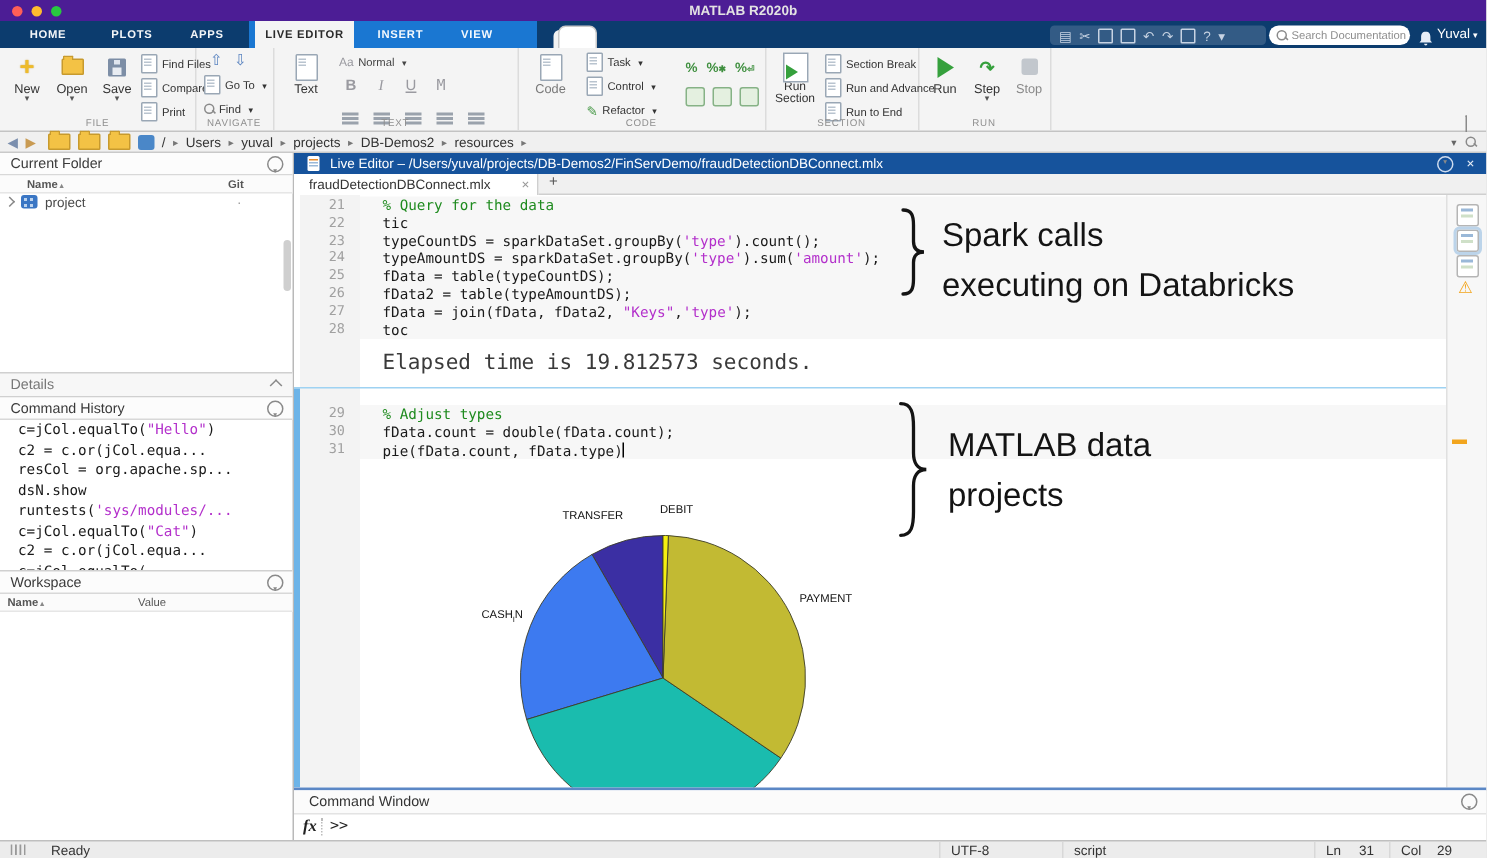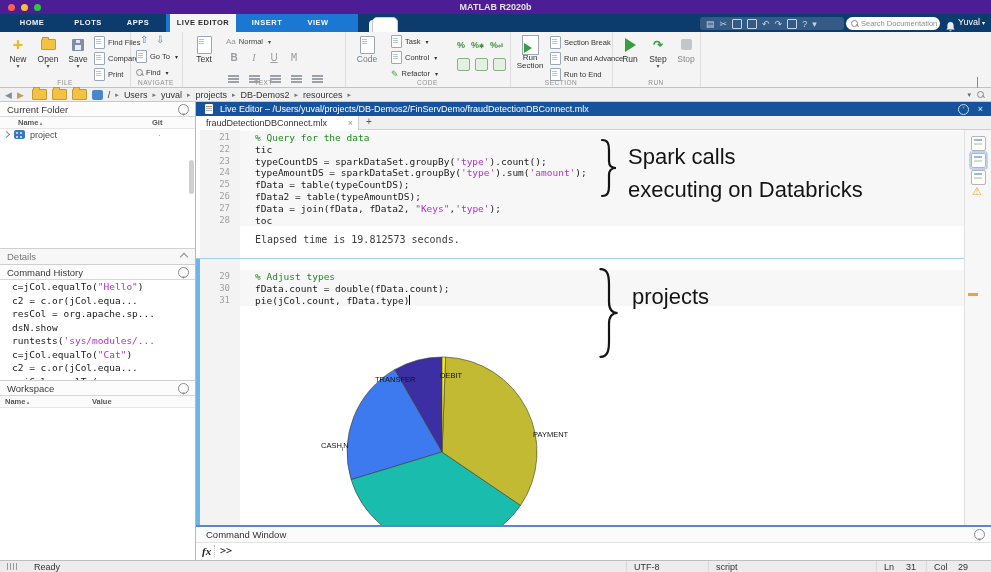--- a/index.html
+++ b/index.html
@@ -96,31 +96,31 @@
   #newtab{position:absolute;left:166px;top:0px;width:14px;height:14px;color:#555;font-size:10px;text-align:center;}
   #newtab::after{content:"+";}
   #content{position:absolute;left:0;top:28px;width:795px;height:395px;background:#fff;overflow:hidden;}
   #gutterstrip{position:absolute;left:4px;top:0;width:40px;height:395px;background:#f3f3f3;}
   .codeblock{position:absolute;left:44px;width:724px;background:#f7f7f7;}
   .gutcol{position:absolute;left:4px;width:36px;}
   .gln{font-family:"DejaVu Sans Mono",monospace;font-size:9px;line-height:11.8px;color:#a0a0a0;text-align:right;padding-right:6px;}
   .codecol{position:absolute;left:59px;}
   .cln{font-family:"DejaVu Sans Mono",monospace;font-size:9.5px;line-height:11.8px;white-space:pre;}
   .caret{display:inline-block;width:1px;height:10px;background:#000;vertical-align:-1px;}
-  #output1{position:absolute;left:59px;top:104px;font-family:"DejaVu Sans Mono",monospace;font-size:10px;color:#3a3a3a;}
+  #output1{position:absolute;left:59px;top:104px;font-family:"DejaVu Sans Mono",monospace;font-size:14px;color:#3a3a3a;}
   #secdivider{position:absolute;left:0;top:128px;width:768px;height:1px;background:#9ed2f2;}
   #secbar{position:absolute;left:0;top:129px;width:4px;height:266px;background:#6db4e8;}
   #railbg{position:absolute;left:768px;top:0;width:27px;height:395px;background:#f7f7f7;border-left:1px solid #e0e0e0;box-sizing:border-box;}
   .railic{position:absolute;left:775px;width:13px;height:13px;background:#fff;border:1px solid #b5b5b5;border-radius:2px;}
   .railic::after{content:"";position:absolute;left:2px;top:2px;width:8px;height:2px;background:#9ab8d8;box-shadow:0 4px 0 #cfe0c8;}
   .railic.sel{outline:2px solid #bcd4ea;}
   #warnic{position:absolute;left:776px;top:55px;color:#f2a51e;font-size:11px;}
   #scrollmark{position:absolute;left:772px;top:163px;width:10px;height:3px;background:#f2a51e;}
   .annttext{position:absolute;font-size:22px;color:#141414;line-height:33px;white-space:nowrap;}
-  .pielabel{position:absolute;font-size:7.5px;color:#111;white-space:nowrap;margin-top:36px;}
+  .pielabel{position:absolute;font-size:7.5px;color:#111;white-space:nowrap;}
   .pielabel sub{font-size:5px;}
   #bluebar{position:absolute;left:0;top:423px;width:795px;height:2px;background:#5b87c5;}
   #cmdwin{position:absolute;left:0;top:425px;width:795px;height:33px;background:#fff;}
   #cmdhead{position:relative;height:15px;background:#fbfbfb;border-bottom:1px solid #e3e3e3;}
   #cmdhead .pt{position:absolute;left:10px;top:2px;font-size:9.5px;color:#333;}
   #cmdprompt{position:relative;height:18px;}
   #fx{position:absolute;left:6px;top:2px;font-family:"Liberation Serif",serif;font-style:italic;font-weight:bold;font-size:11px;color:#222;border-right:1px dotted #bbb;padding-right:3px;}
   #chev{position:absolute;left:24px;top:2px;font-family:"DejaVu Sans Mono",monospace;font-size:10px;color:#222;}
   
   #statusbar{position:absolute;left:0;top:560px;width:991px;height:12px;background:#ececec;border-top:1px solid #bfbfbf;box-sizing:border-box;font-size:9px;color:#333;}
@@ -392,21 +392,21 @@
         </div>
       <div id="histscroll"></div>
     </div>
     <div>
       <div class="phead" style="border-top:1px solid #d0d0d0;">
         <span class="pt">Workspace</span>
         <span class="gearmenu"></span>
       </div>
       <div class="colrow">
         <span class="abs sort" style="left:5px;top:1px;font-weight:bold;">Name</span>
-        <span class="abs" style="left:92px;top:1px;font-weight:bold;">Value</span>
+        <span class="abs" style="left:92px;top:1px;font-weight:normal;">Value</span>
       </div>
       <div style="height:145px;"></div>
     </div>
   </div>
 
   <div id="editor">
     <div id="docbar">
       <span class="lsicon"></span>
       <span class="dt">Live Editor – /Users/yuval/projects/DB-Demos2/FinServDemo/fraudDetectionDBConnect.mlx</span>
       <span class="docbtn gearmenu" style="right:22px;border-color:#cfdcee;"></span>
@@ -451,21 +451,21 @@
 
       <div class="codeblock" style="top:140px;height:36px;"></div>
       <div class="gutcol" style="top:141px;" id="gut2">
           <div class="gln">29</div>
           <div class="gln">30</div>
           <div class="gln">31</div>
         </div>
       <div class="codecol" style="top:141px;" id="code2">
           <div class="cln"><span class="c-m">% Adjust types</span></div>
           <div class="cln"><span class="c-p">fData.count = double(fData.count);</span></div>
-          <div class="cln"><span class="c-p">pie(jCol.count, fData.type)</span><span class="caret"></span></div>
+          <div class="cln"><span class="c-p">pie(fData.count, fData.type)</span><span class="caret"></span></div>
         </div>
 
       <svg id="pie-svg" width="232" height="215" viewBox="0 0 232 215" style="position:absolute;left:133px;top:206px;">
           <path d="M113,116 L113.00,21.00 A95,95 0 0 0 65.67,33.63 Z" fill="#3b2fa3" stroke="#3c3c28" stroke-width="0.6"></path>
           <path d="M113,116 L65.67,33.63 A95,95 0 0 0 22.11,143.65 Z" fill="#3d7af0" stroke="#3c3c28" stroke-width="0.6"></path>
           <path d="M113,116 L22.11,143.65 A95,95 0 0 0 191.57,169.40 Z" fill="#1abcae" stroke="#3c3c28" stroke-width="0.6"></path>
           <path d="M113,116 L191.57,169.40 A95,95 0 0 0 116.58,21.07 Z" fill="#c2ba33" stroke="#3c3c28" stroke-width="0.6"></path>
           <path d="M113,116 L116.58,21.07 A95,95 0 0 0 113.00,21.00 Z" fill="#f5ef10" stroke="#3c3c28" stroke-width="0.6"></path>
         </svg>
       <div class="pielabel" style="left:179px;top:209px;">TRANSFER</div>
@@ -477,20 +477,21 @@
         <path d="M2,2 C8,2 9,6 9,12 L9,23 C9,27 11,30 16,30 C11,30 9,33 9,37 L9,48 C9,54 8,58 2,58" fill="none" stroke="#141414" stroke-width="2.2" stroke-linecap="round"></path>
       </svg>
       <div class="annttext" style="left:432px;top:10px;">
         <div>Spark calls</div>
         <div>executing on Databricks</div>
       </div>
       <svg class="abs" style="left:402px;top:136px;" width="22" height="94" viewBox="0 0 18 60" preserveAspectRatio="none">
         <path d="M2,2 C8,2 9,6 9,12 L9,23 C9,27 11,30 16,30 C11,30 9,33 9,37 L9,48 C9,54 8,58 2,58" fill="none" stroke="#141414" stroke-width="2.2" stroke-linecap="round" vector-effect="non-scaling-stroke"></path>
       </svg>
       <div class="annttext" style="left:436px;top:150px;">
+        <div>MATLAB data</div>
         <div>projects</div>
       </div>
 
       <div id="railbg"></div>
       <div class="railic" style="top:6px;"></div>
       <div class="railic sel" style="top:23px;"></div>
       <div class="railic" style="top:40px;"></div>
       <div id="warnic">⚠</div>
       <div id="scrollmark"></div>
     </div>

